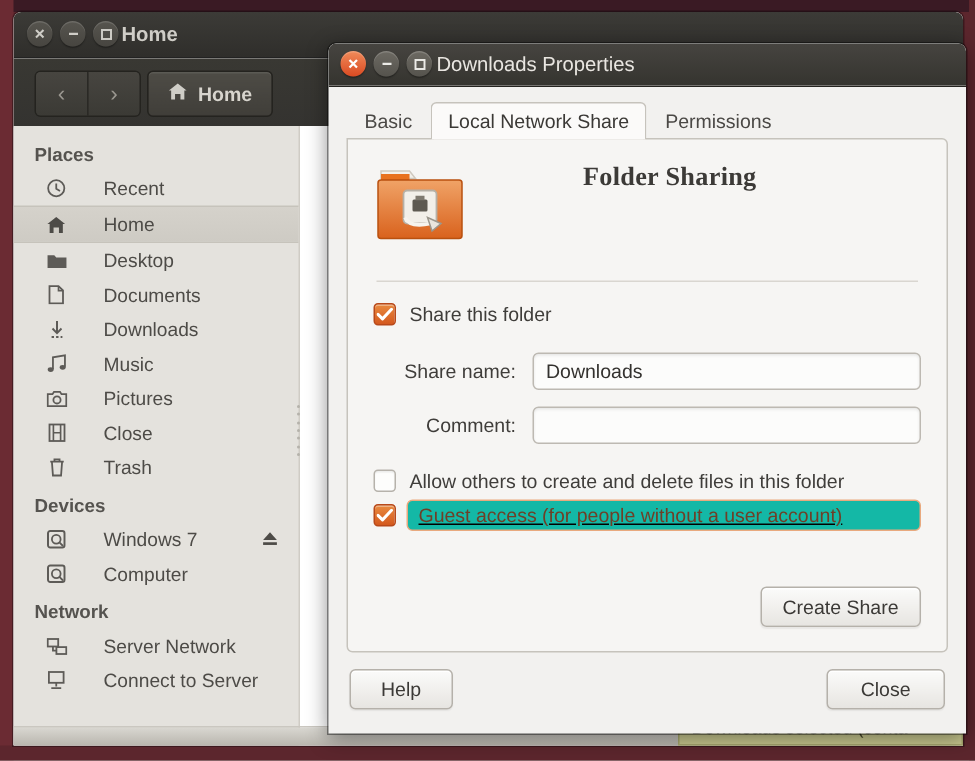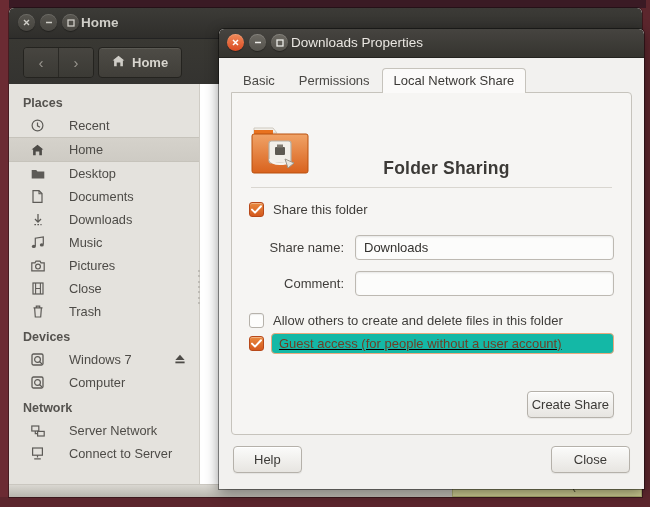--- a/index.html
+++ b/index.html
@@ -92,21 +92,21 @@
        font-size:13.5px;font-weight:normal;}
 
   .dlg-body{padding:10px 12px 0 12px;}
   .tabs{display:flex;align-items:flex-end;height:25px;position:relative;z-index:2;}
   .tab{height:24px;line-height:24px;padding:0 11px;font-size:13px;color:#4a4845;
        border:1px solid transparent;border-bottom:none;}
   .tab.active{background:#fbfaf9;border-color:#c6c3bc;border-radius:4px 4px 0 0;color:#3b3936;}
   .tabpanel{background:#f6f5f3;border:1px solid #c6c3bc;border-radius:0 4px 4px 4px;
        margin-top:-1px;height:343px;box-sizing:border-box;padding:14px 17px 0 17px;position:relative;}
 
-  .share-head{display:flex;align-items:flex-end;gap:14px;height:72px;}
+  .share-head{display:flex;align-items:flex-start;gap:14px;height:72px;font-family:Liberation Serif, serif;}
   .folder-ic{width:62px;height:58px;position:relative;flex:0 0 62px;}
   .share-title{flex:1;text-align:center;font-size:17.5px;font-weight:bold;color:#3c3a37;
        margin-right:46px;letter-spacing:.2px;}
   .hr{height:1px;background:#d9d6d0;margin:8px 2px 14px 2px;}
 
   .row{display:flex;align-items:center;margin-bottom:11px;}
   .chk{width:15px;height:15px;border-radius:3px;flex:0 0 15px;box-sizing:border-box;
        display:flex;align-items:center;justify-content:center;}
   .chk.on{background:linear-gradient(#e98a3f,#d4591e);border:1px solid #b8491a;
        box-shadow:inset 0 1px 0 rgba(255,255,255,.35);}
@@ -118,21 +118,21 @@
   .field-label{width:95px;text-align:right;font-size:13px;color:#3f3d3a;padding-right:11px;}
   .field-in{flex:1;height:25px;background:#fcfcfb;border:1px solid #bdb9b2;border-radius:4px;
        box-shadow:inset 0 1px 2px rgba(0,0,0,.09);font-size:13px;color:#33312e;
        padding:0 8px;box-sizing:border-box;font-family:"Liberation Sans",sans-serif;outline:none;}
 
   .guest-row{display:flex;align-items:center;margin-top:3px;}
   .guest-hl{flex:1;margin-left:7px;border:1px solid #e9a97e;background:#14b8a6;border-radius:4px;
        height:21px;display:flex;align-items:center;padding:0 7px;box-sizing:border-box;text-decoration:underline;}
   .guest-hl span{font-size:13px;color:#6e3f27;}
 
-  .btn{height:27px;padding:0 4px;background:linear-gradient(#fbfbfa,#e7e5e1);
+  .btn{height:27px;padding:0 14px;background:linear-gradient(#fbfbfa,#e7e5e1);
        border:1px solid #b5b1aa;border-radius:4px;font-size:13px;color:#3b3936;
        box-shadow:inset 0 1px 0 #fff,0 1px 1px rgba(0,0,0,.06);
        font-family:"Liberation Sans",sans-serif;display:inline-flex;align-items:center;}
   .create-wrap{position:absolute;right:17px;bottom:16px;}
   .dlg-footer{position:absolute;left:0;right:0;bottom:0;height:60px;display:flex;
        align-items:center;justify-content:space-between;padding:0 14px;box-sizing:border-box;}
 </style>
 </head>
 <body>
 
@@ -377,22 +377,22 @@
             </svg>
         </div>
       </div>
       <div class="dlg-title">Downloads Properties</div>
     </div>
 
     <div class="dlg-body">
 
       <div class="tabs">
         <div class="tab">Basic</div>
+        <div class="tab active">Local Network Share</div>
         <div class="tab">Permissions</div>
-        <div class="tab active">Local Network Share</div>
       </div>
 
       <div class="tabpanel">
 
         <div class="share-head">
           <div class="folder-ic">
             <svg width="62" height="58" viewBox="0 0 62 58">
               <defs>
                 <linearGradient id="fg" x1="0" y1="0" x2="0" y2="1">
                   <stop offset="0" stop-color="#f0a367"></stop>

